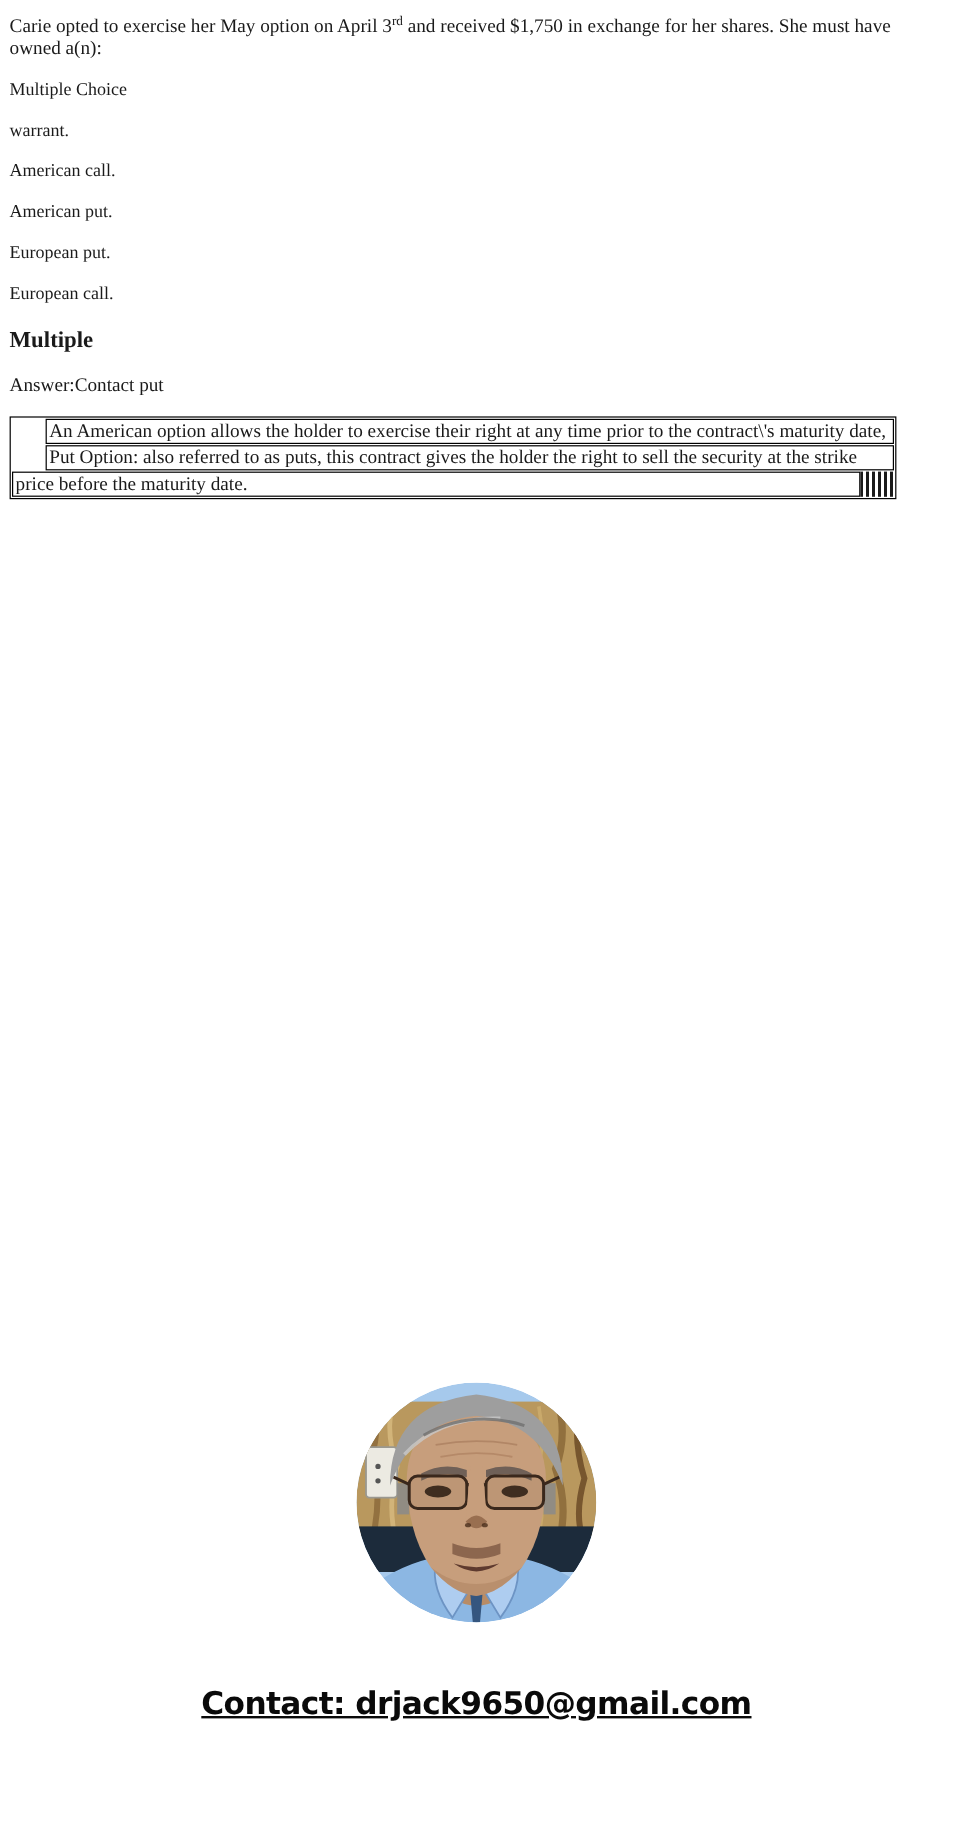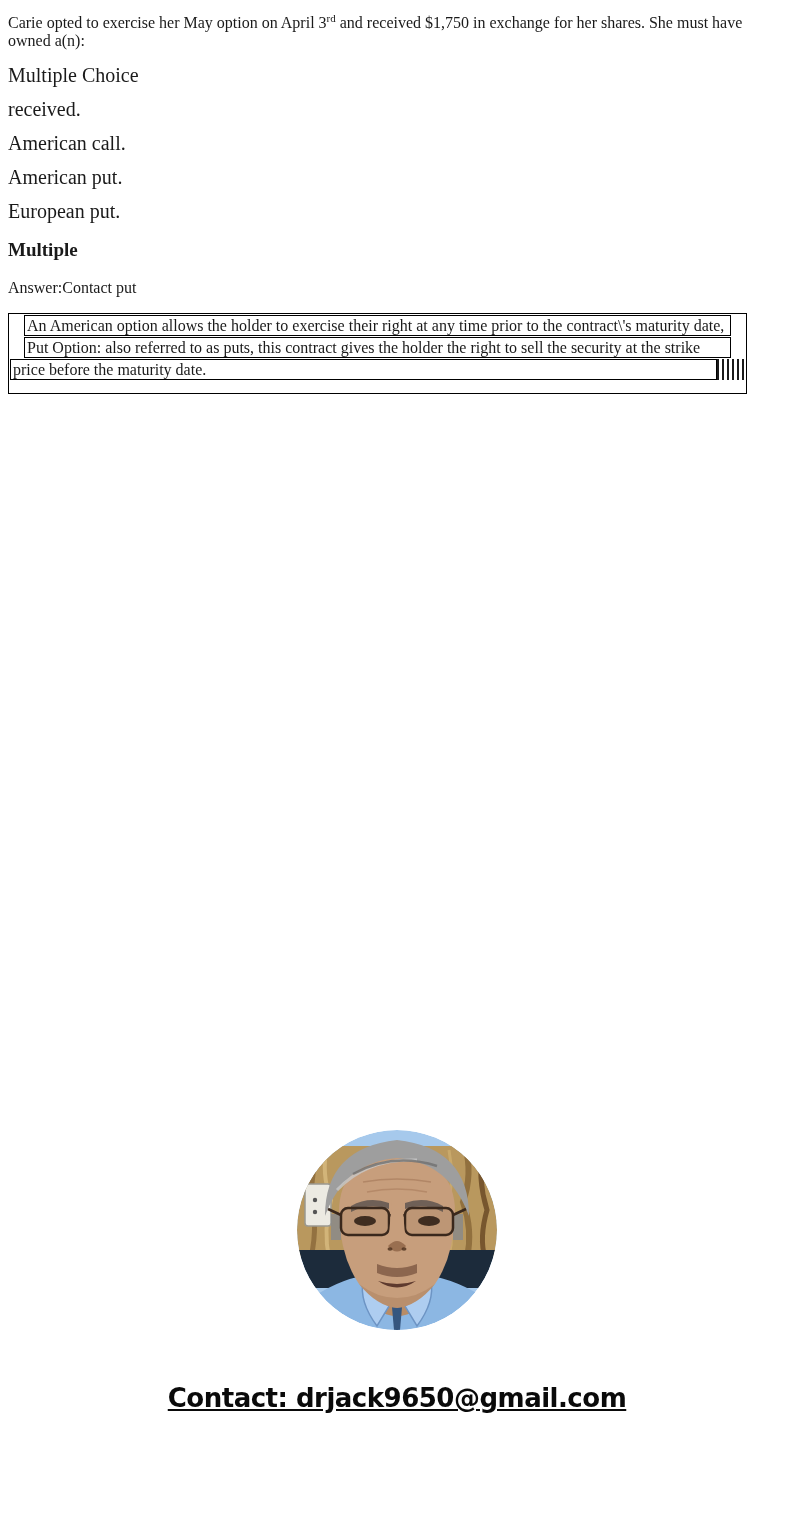--- a/index.html
+++ b/index.html
@@ -15,43 +15,43 @@
 
   p.question {
     margin: 6px 0 16px 0;
     font-size: 16px;
     line-height: 18px;
   }
   p.question sup { font-size: 11px; line-height: 0; }
 
   p.line {
     margin: 16px 0;
-    font-size: 20px;
+    font-size: 15px;
     line-height: 18px;
     font-family: Liberation Serif, serif;
   }
 
   h3.solution-heading {
     margin: 19px 0;
     font-size: 19px;
     line-height: 21px;
     font-weight: bold;
     font-family: "Liberation Serif", serif;
   }
 
   p.answer { margin: 16px 0; font-size: 16px; line-height: 18px; }
 
   .answer-table {
     width: 739px;
     border: 1px solid #000;
     padding: 1px;
     margin: 16px 0 0 0;
   }
-  .trow { display: flex; justify-content: center; margin-bottom: 1px; }
-  .trow:last-child { margin-bottom: 12px; }
+  .trow { display: flex; justify-content: flex-end; margin-bottom: 1px; }
+  .trow:last-child { margin-bottom: 0; }
   .tcell {
     width: 707px;
     height: 21px;
     border: 1px solid #000;
     font-size: 16px;
     line-height: 19px;
     padding: 0 2px;
     white-space: nowrap;
     overflow: hidden;
   }
@@ -98,24 +98,25 @@
 </style>
 </head>
 <body>
 
 <div class="content">
 
   <p class="question"><span>Carie opted to exercise her May option on April 3</span><sup>rd</sup><span> and received $1,750 in exchange for her shares. She must have owned a(n):</span></p>
 
   <p class="line">Multiple Choice</p>
 
-  <p class="line">received.</p>
+  <p class="line">warrant.</p>
   <p class="line">American call.</p>
   <p class="line">American put.</p>
   <p class="line">European put.</p>
+  <p class="line">European call.</p>
 
   <h3 class="solution-heading">Multiple</h3>
 
   <p class="answer">Answer:Contact put</p>
 
   <div class="answer-table">
     <div class="trow">
       <div class="tcell">An American option allows the holder to exercise their right at any time prior to the contract\'s maturity date,</div>
     </div>
     <div class="trow">

